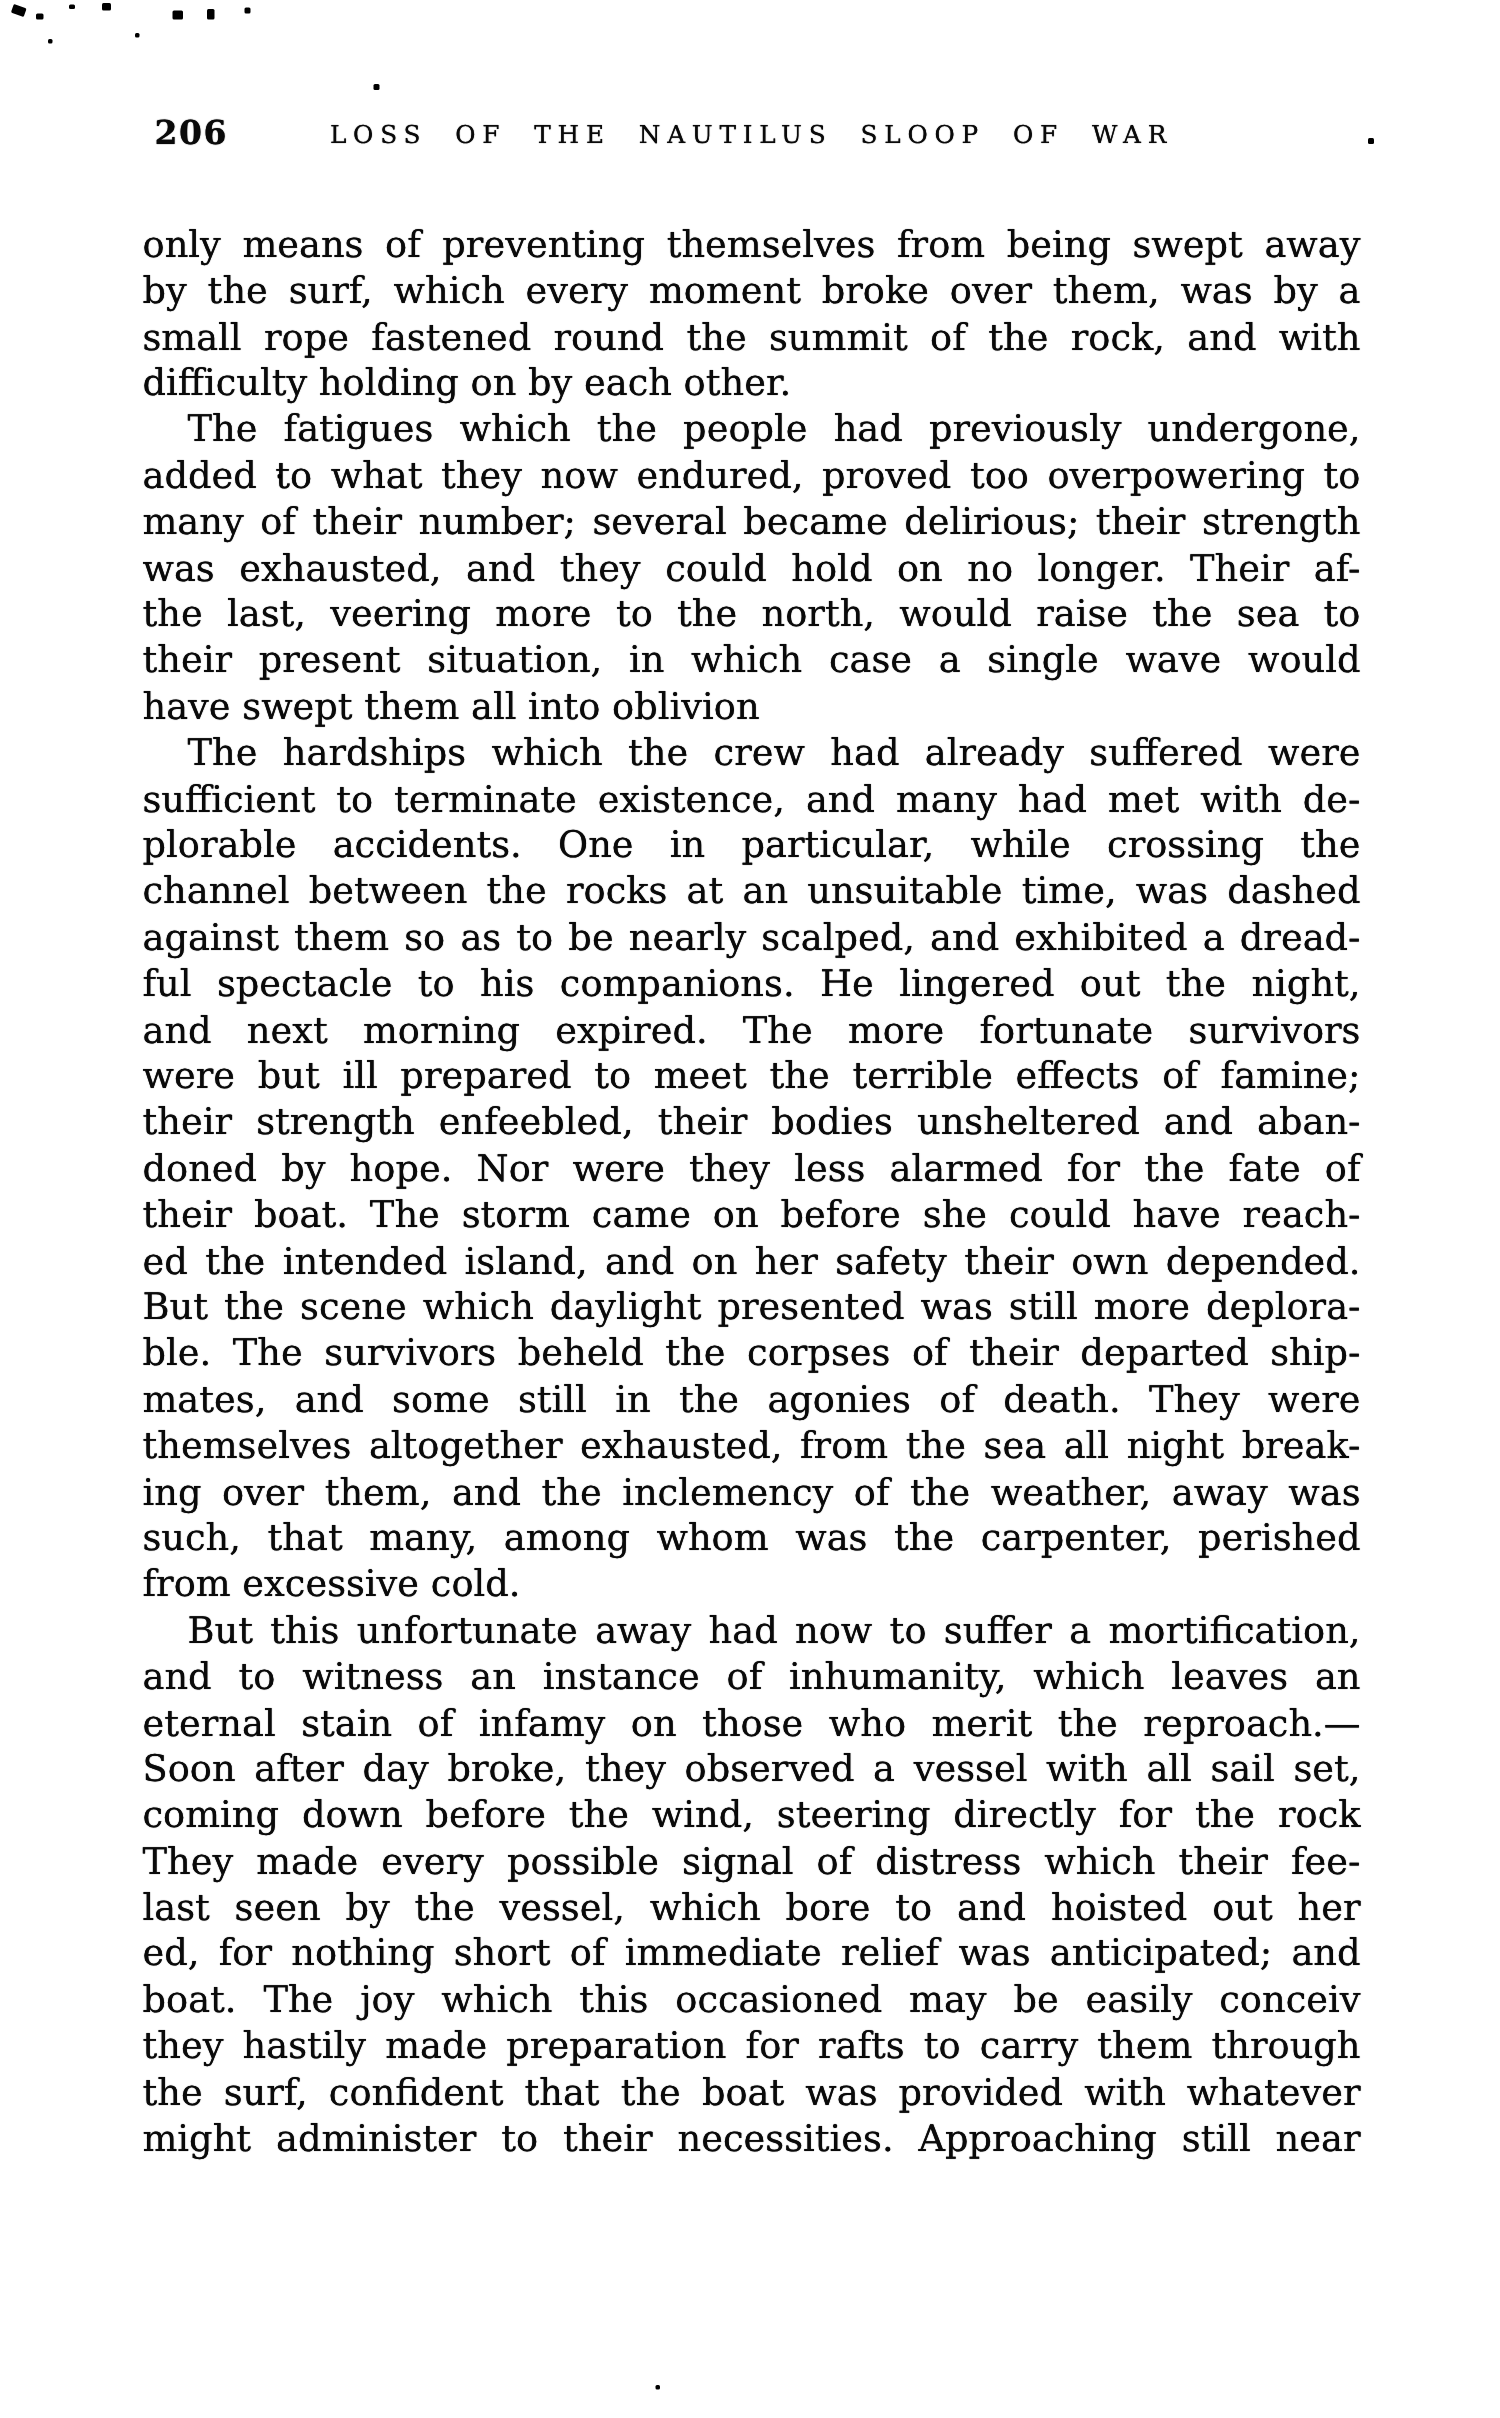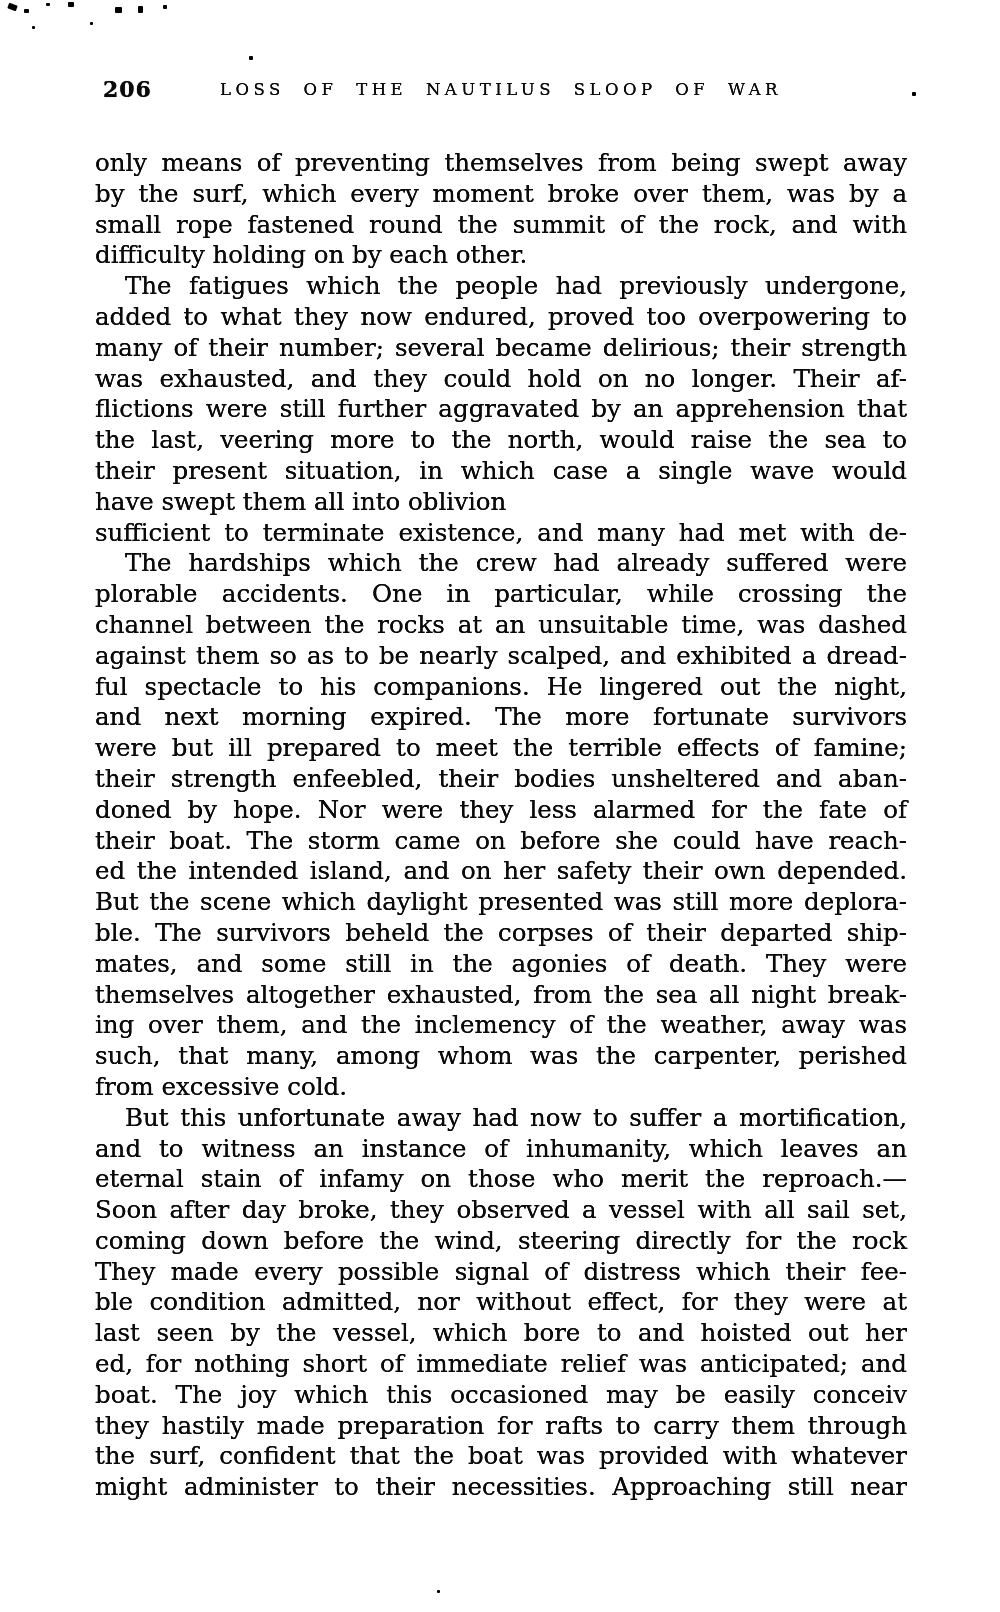--- a/index.html
+++ b/index.html
@@ -103,28 +103,27 @@
         <div class="line">only means of preventing themselves from being swept away</div>
         <div class="line">by the surf, which every moment broke over them, was by a</div>
         <div class="line">small rope fastened round the summit of the rock, and with</div>
         <div class="line flush">difficulty holding on by each other.</div>
       </div>
       <div class="para">
         <div class="line first">The fatigues which the people had previously undergone,</div>
         <div class="line">added to what they now endured, proved too overpowering to</div>
         <div class="line">many of their number; several became delirious; their strength</div>
         <div class="line">was exhausted, and they could hold on no longer. Their af-</div>
-        <div class="line">flictions were still further aggravated by an apprehension that</div>
         <div class="line">the last, veering more to the north, would raise the sea to</div>
         <div class="line">their present situation, in which case a single wave would</div>
         <div class="line flush">have swept them all into oblivion</div>
       </div>
       <div class="para">
+        <div class="line first">The hardships which the crew had already suffered were</div>
         <div class="line">sufficient to terminate existence, and many had met with de-</div>
-        <div class="line first">The hardships which the crew had already suffered were</div>
         <div class="line">plorable accidents. One in particular, while crossing the</div>
         <div class="line">channel between the rocks at an unsuitable time, was dashed</div>
         <div class="line">against them so as to be nearly scalped, and exhibited a dread-</div>
         <div class="line">ful spectacle to his companions. He lingered out the night,</div>
         <div class="line">and next morning expired. The more fortunate survivors</div>
         <div class="line">were but ill prepared to meet the terrible effects of famine;</div>
         <div class="line">their strength enfeebled, their bodies unsheltered and aban-</div>
         <div class="line">doned by hope. Nor were they less alarmed for the fate of</div>
         <div class="line">their boat. The storm came on before she could have reach-</div>
         <div class="line">ed the intended island, and on her safety their own depended.</div>
@@ -136,21 +135,20 @@
         <div class="line">such, that many, among whom was the carpenter, perished</div>
         <div class="line flush">from excessive cold.</div>
       </div>
       <div class="para">
         <div class="line first">But this unfortunate away had now to suffer a mortification,</div>
         <div class="line">and to witness an instance of inhumanity, which leaves an</div>
         <div class="line">eternal stain of infamy on those who merit the reproach.—</div>
         <div class="line">Soon after day broke, they observed a vessel with all sail set,</div>
         <div class="line">coming down before the wind, steering directly for the rock</div>
         <div class="line">They made every possible signal of distress which their fee-</div>
-        <div class="line">ble condition admitted, nor without effect, for they were at</div>
         <div class="line">last seen by the vessel, which bore to and hoisted out her</div>
         <div class="line">ed, for nothing short of immediate relief was anticipated; and</div>
         <div class="line">boat. The joy which this occasioned may be easily conceiv</div>
         <div class="line">they hastily made preparation for rafts to carry them through</div>
         <div class="line">the surf, confident that the boat was provided with whatever</div>
         <div class="line">might administer to their necessities. Approaching still near</div>
       </div>
     </div>
 
   <div>

